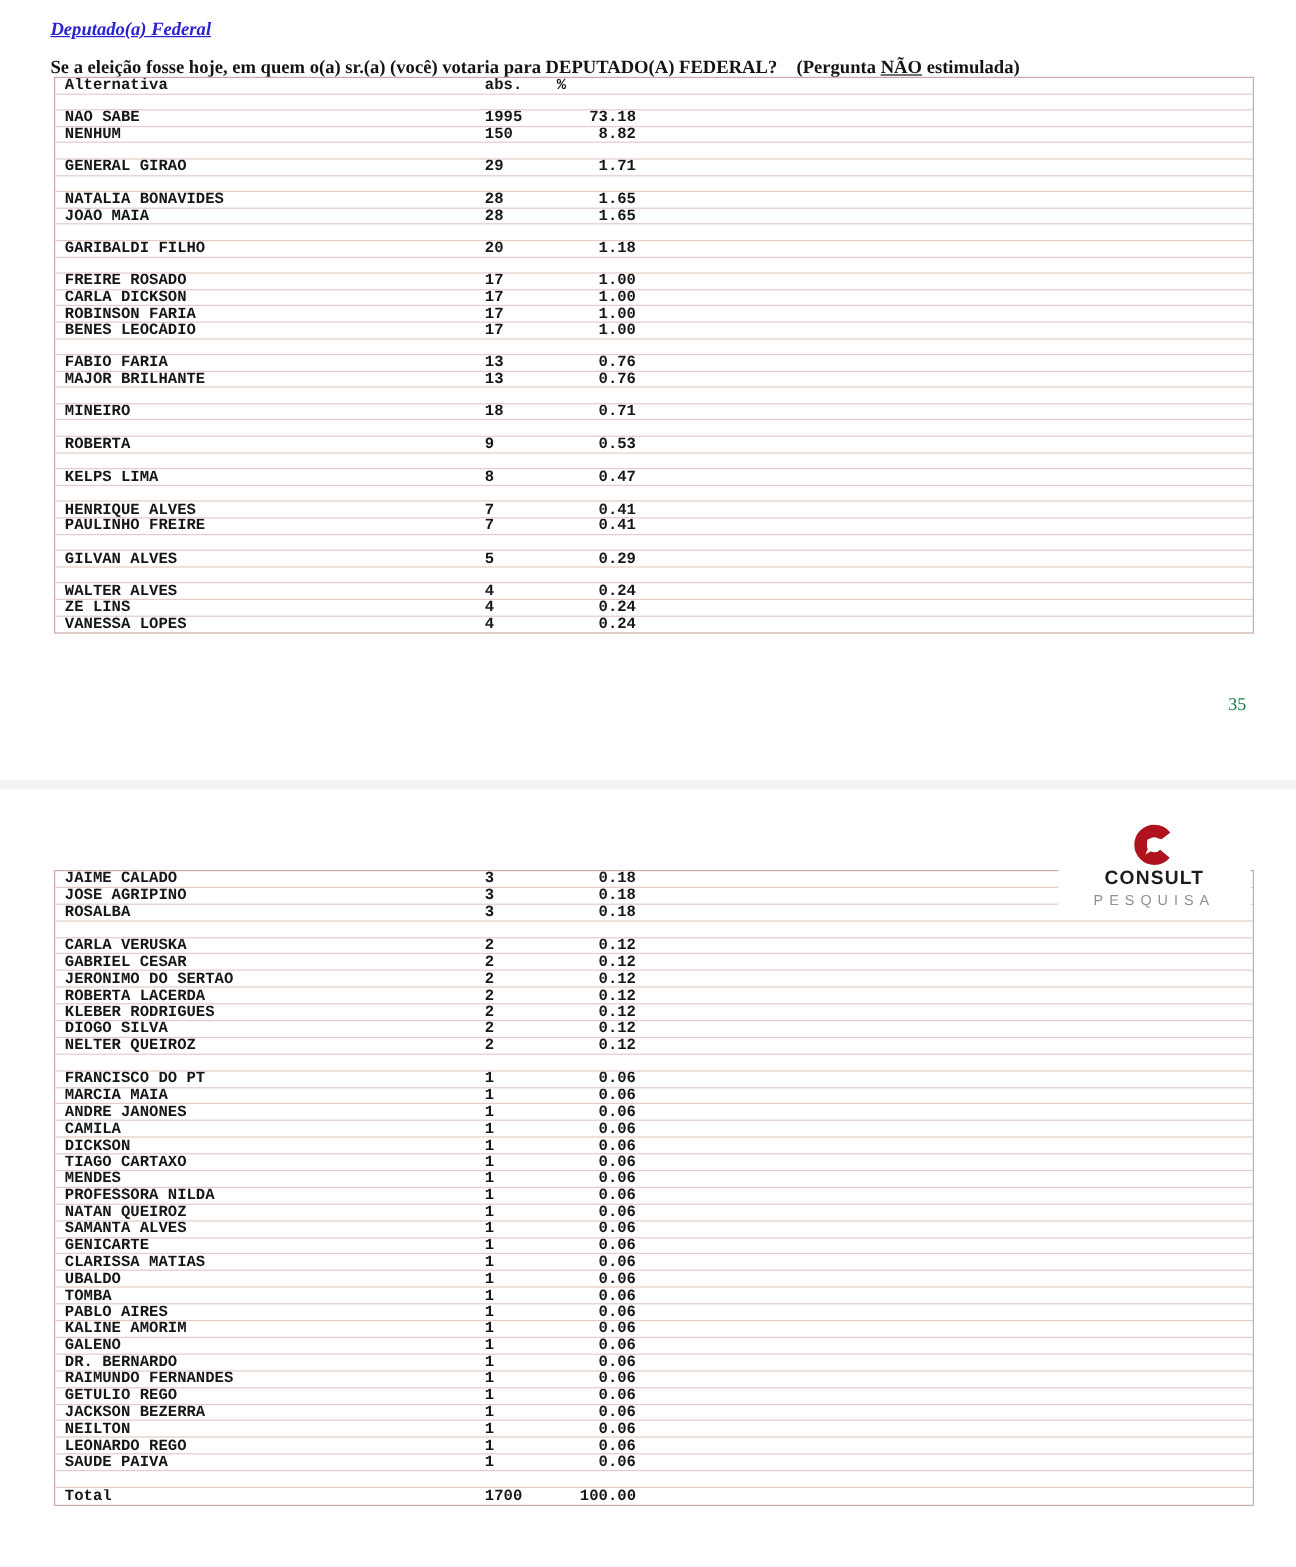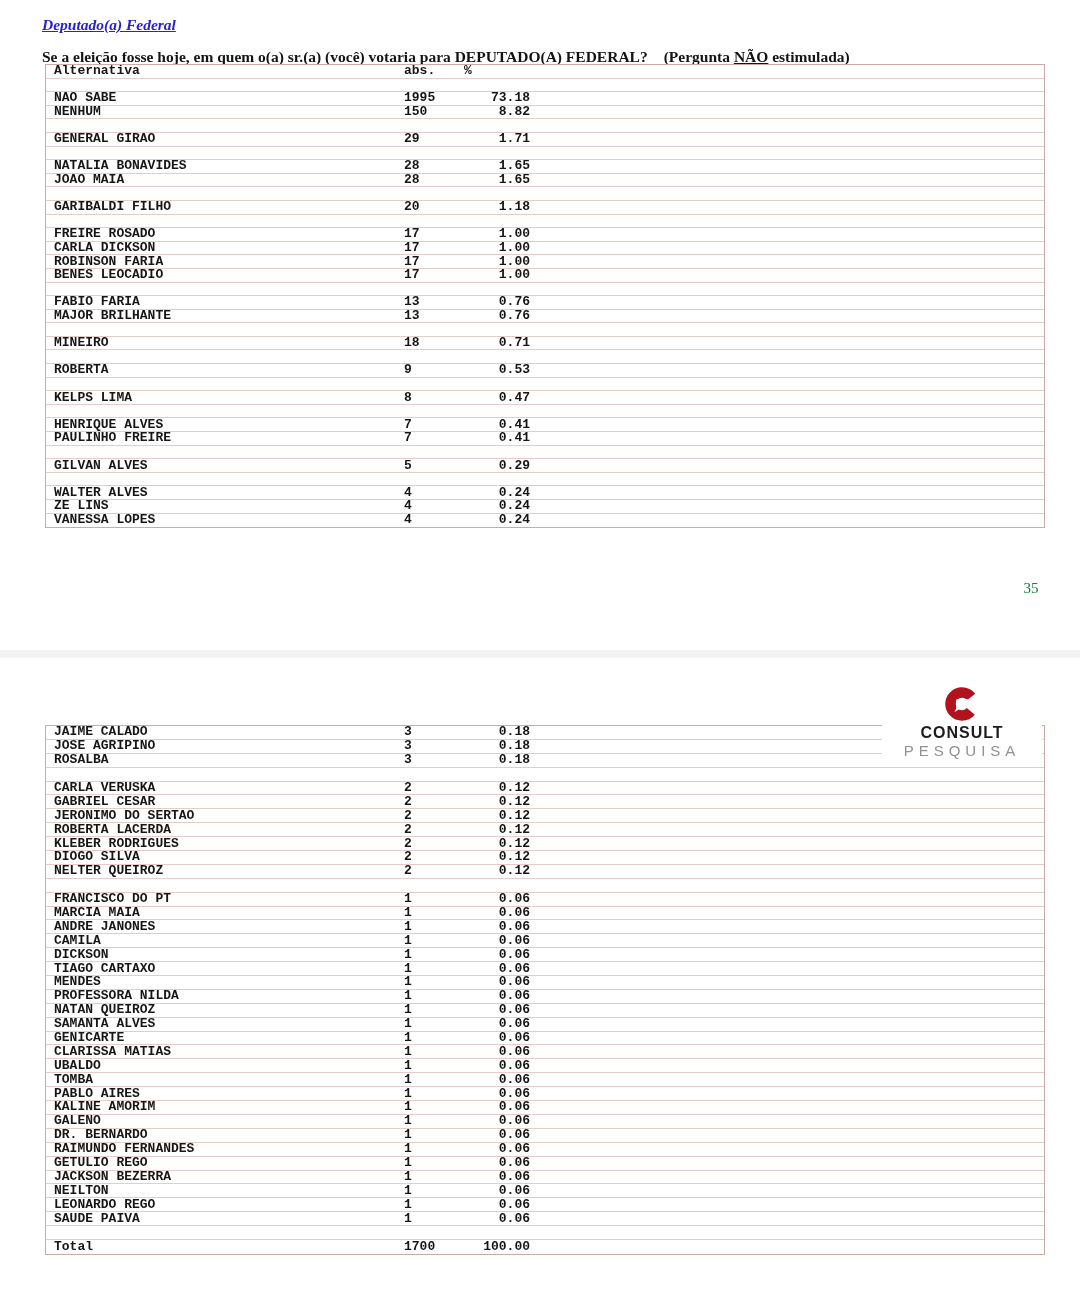--- a/index.html
+++ b/index.html
@@ -52,21 +52,21 @@
   .logo{position:absolute;left:882px;top:686px;width:160px;z-index:5;}
   .logo-c{display:block;margin:0 auto 0 auto;width:38px;height:36px;}
   .logo-textbox{
     background:#ffffff;text-align:center;padding-top:1px;height:40px;box-sizing:border-box;
   }
   .logo-consult{
     font-family:"Liberation Sans", sans-serif;font-weight:bold;font-size:16px;
     letter-spacing:1px;color:#1c1c1c;line-height:20px;
   }
   .logo-pesquisa{
-    font-family:"Liberation Sans", sans-serif;font-size:15px;
+    font-family:"Liberation Sans", sans-serif;font-size:12px;
     letter-spacing:5px;color:#919191;line-height:13px;margin-top:1px;
   }
 </style>
 </head>
 <body>
 
 <a class="doc-title">Deputado(a) Federal</a>
 
 <div class="question"><span>Se a eleição fosse hoje, em quem o(a) sr.(a) (você) votaria para DEPUTADO(A) FEDERAL?</span><span class="paren"><span>(Pergunta </span><span class="nao">NÃO</span><span> estimulada)</span></span>
 </div>

